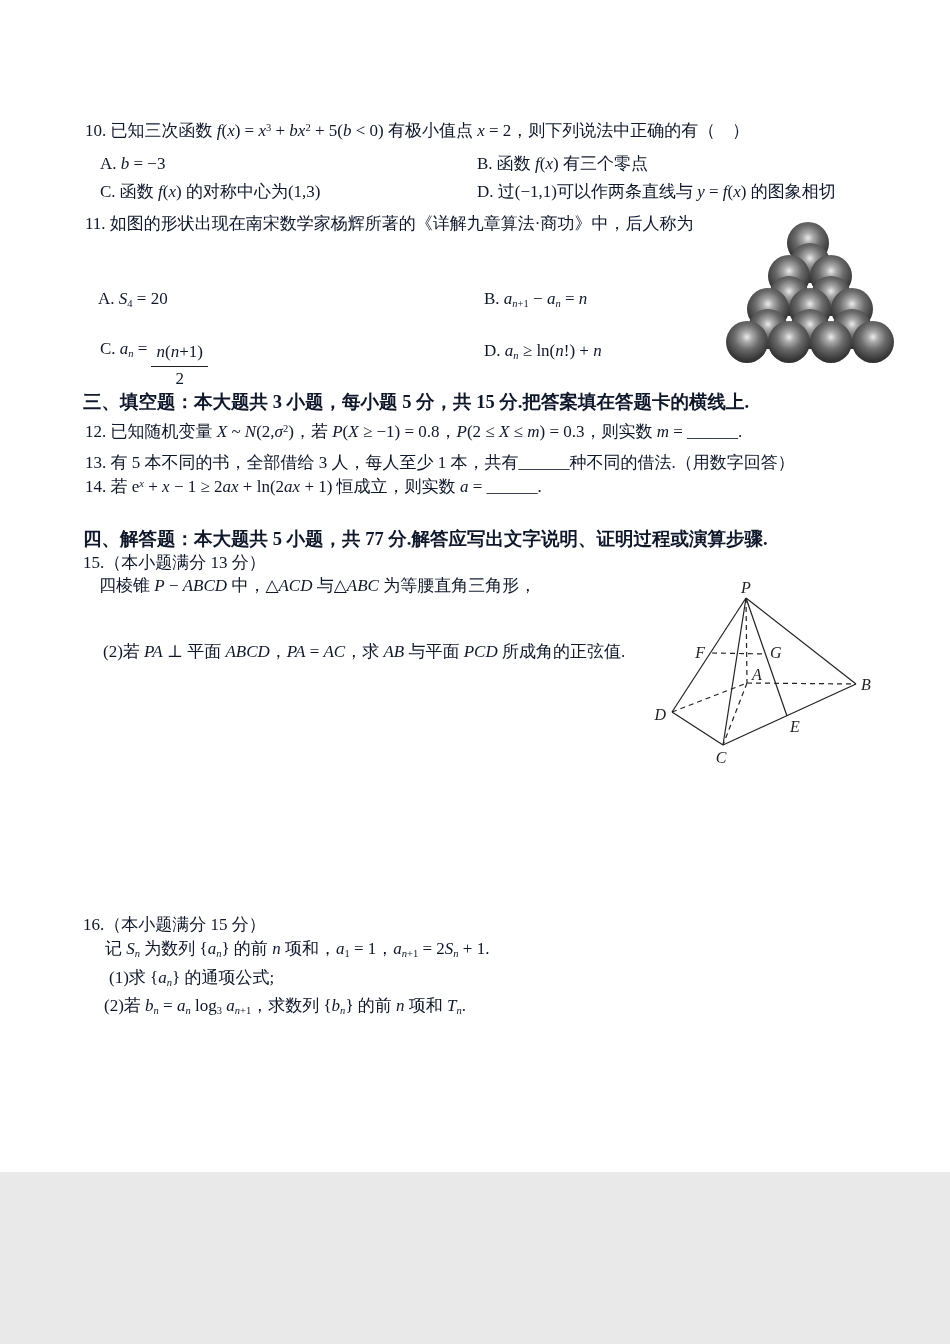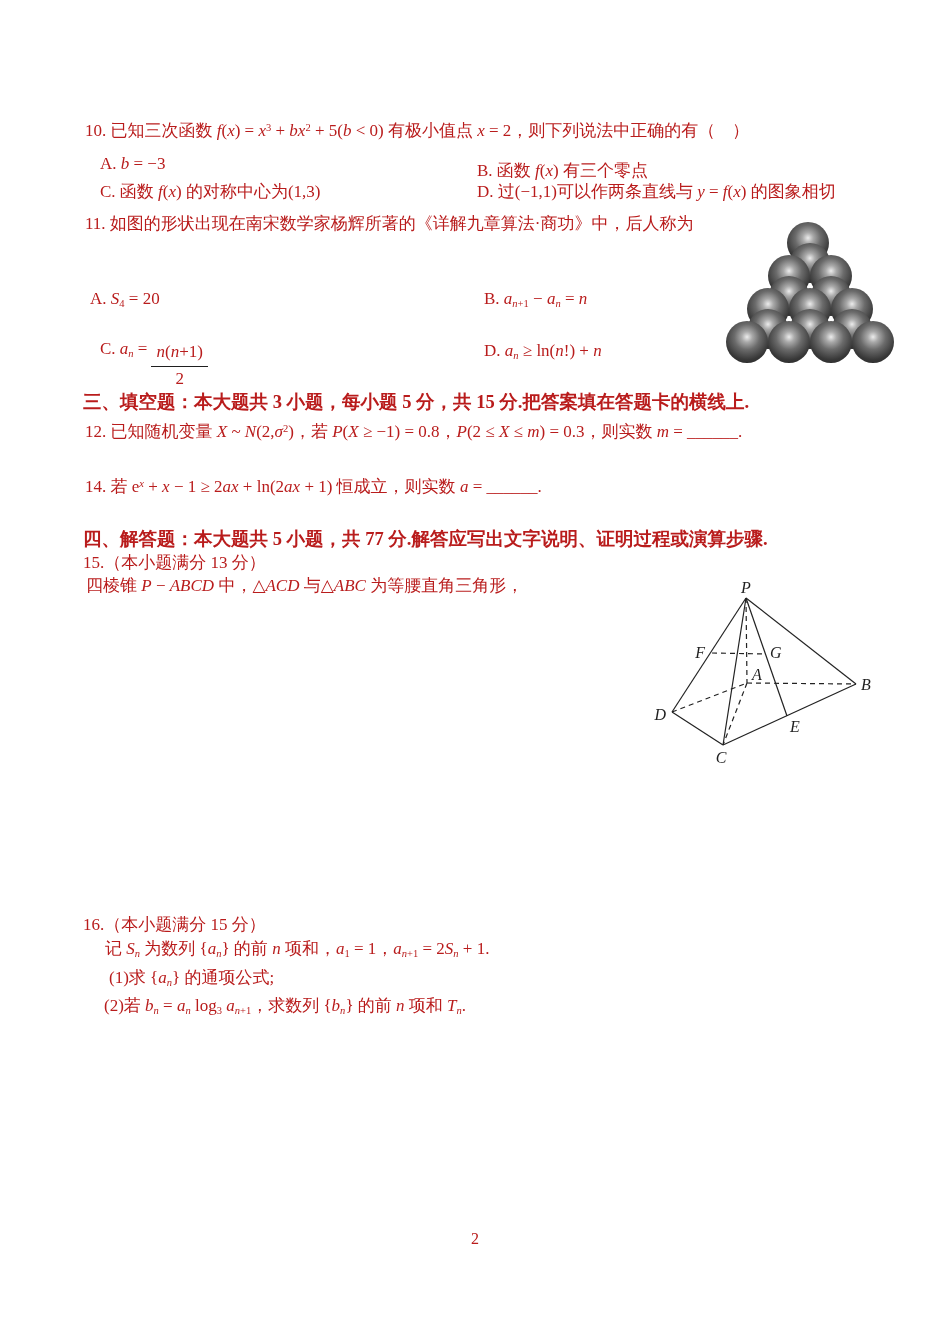--- a/index.html
+++ b/index.html
@@ -1,18 +1,18 @@
 <!DOCTYPE html>
 <html><head>
 <meta charset="utf-8">
 <style>
   html,body{margin:0;padding:0;background:#e9e9e9;}
   .sheet{
-    position:relative;width:950px;height:1344px;margin:0 auto;
-    background:#ffffff;color:#b91c1c;
+    position:relative;width:950px;height:1172px;margin:0 auto;
+    background:#ffffff;color:#0f172a;
     font-family:"Liberation Serif","DejaVu Serif",serif;
     font-size:17px;line-height:22px;overflow:hidden;
   }
   .ln{position:absolute;white-space:nowrap;}
   .hd{font-weight:bold;font-size:18.5px;}
   i{font-style:italic;}
   sub{font-size:0.62em;vertical-align:-0.3em;line-height:0;}
   sup{font-size:0.62em;vertical-align:0.5em;line-height:0;}
   .opt-c{display:flex;align-items:center;}
   .frac{display:inline-block;text-align:center;vertical-align:middle;margin-left:4px;}
@@ -23,26 +23,26 @@
   .pagenum{position:absolute;left:0;right:0;text-align:center;font-size:16px;}
   svg text{font-family:"Liberation Serif","DejaVu Serif",serif;font-style:italic;font-size:16px;fill:#1f1f1f;}
 </style>
 </head>
 <body>
 
 <div class="sheet">
 
   <div class="ln" style="left:85px;top:120px">10. 已知三次函数 <i>f</i>(<i>x</i>) = <i>x</i><sup>3</sup> + <i>bx</i><sup>2</sup> + 5(<i>b</i> &lt; 0) 有极小值点 <i>x</i> = 2，则下列说法中正确的有（　）</div>
   <div class="ln" style="left:100px;top:153px">A. <i>b</i> = −3</div>
-  <div class="ln" style="left:477px;top:160px">B. 函数 <i>f</i>(<i>x</i>) 有三个零点</div>
+  <div class="ln" style="left:477px;top:153px">B. 函数 <i>f</i>(<i>x</i>) 有三个零点</div>
   <div class="ln" style="left:100px;top:181px">C. 函数 <i>f</i>(<i>x</i>) 的对称中心为(1,3)</div>
   <div class="ln" style="left:477px;top:181px">D. 过(−1,1)可以作两条直线与 <i>y</i> = <i>f</i>(<i>x</i>) 的图象相切</div>
 
   <div class="ln" style="left:85px;top:213px">11. 如图的形状出现在南宋数学家杨辉所著的《详解九章算法·商功》中，后人称为</div>
-  <div class="ln" style="left:90px;top:288px">A. <i>S</i><sub>4</sub> = 20</div>
+  <div class="ln" style="left:98px;top:288px">A. <i>S</i><sub>4</sub> = 20</div>
   <div class="ln" style="left:484px;top:288px">B. <i>a</i><sub><i>n</i>+1</sub> − <i>a</i><sub><i>n</i></sub> = <i>n</i></div>
   <div class="ln opt-c" style="left:100px;top:320px;height:58px">
     <span>C. <i>a</i><sub><i>n</i></sub> = </span>
     <span class="frac">
       <span class="num"><i>n</i>(<i>n</i>+1)</span>
       <span class="den">2</span>
     </span>
   </div>
   <div class="ln" style="left:484px;top:340px">D. <i>a</i><sub><i>n</i></sub> ≥ ln(<i>n</i>!) + <i>n</i></div>
 
@@ -60,26 +60,28 @@
       <div class="ball" style="left: 65px; top: 90px; width: 40px; height: 40px;"></div>
       <div class="ball" style="left: 107px; top: 90px; width: 40px; height: 40px;"></div>
       <div class="ball" style="left: 1px; top: 102px; width: 42px; height: 42px;"></div>
       <div class="ball" style="left: 43px; top: 102px; width: 42px; height: 42px;"></div>
       <div class="ball" style="left: 85px; top: 102px; width: 42px; height: 42px;"></div>
       <div class="ball" style="left: 127px; top: 102px; width: 42px; height: 42px;"></div>
     </div>
 
   <div class="ln hd" style="left:83px;top:391px">三、填空题：本大题共 3 小题，每小题 5 分，共 15 分.把答案填在答题卡的横线上.</div>
   <div class="ln" style="left:85px;top:421px">12. 已知随机变量 <i>X</i> ~ <i>N</i>(2,<i>σ</i><sup>2</sup>)，若 <i>P</i>(<i>X</i> ≥ −1) = 0.8，<i>P</i>(2 ≤ <i>X</i> ≤ <i>m</i>) = 0.3，则实数 <i>m</i> = ______.</div>
+  <div class="ln" style="left:85px;top:452px">13. 有 5 本不同的书，全部借给 3 人，每人至少 1 本，共有______种不同的借法.（用数字回答）</div>
   <div class="ln" style="left:85px;top:476px">14. 若 e<sup><i>x</i></sup> + <i>x</i> − 1 ≥ 2<i>ax</i> + ln(2<i>ax</i> + 1) 恒成立，则实数 <i>a</i> = ______.</div>
 
   <div class="ln hd" style="left:83px;top:528px">四、解答题：本大题共 5 小题，共 77 分.解答应写出文字说明、证明过程或演算步骤.</div>
 
   <div class="ln" style="left:83px;top:552px">15.（本小题满分 13 分）</div>
-  <div class="ln" style="left:86px;top:575px">四棱锥 <i>P</i> − <i>ABCD</i> 中，△<i>ACD</i> 与△<i>ABC</i> 为等腰直角三角形，</div>
+  <div class="ln" style="left:99px;top:575px">四棱锥 <i>P</i> − <i>ABCD</i> 中，△<i>ACD</i> 与△<i>ABC</i> 为等腰直角三角形，</div>
+  <div class="ln" style="left:103px;top:641px">(2)若 <i>PA</i> ⊥ 平面 <i>ABCD</i>，<i>PA</i> = <i>AC</i>，求 <i>AB</i> 与平面 <i>PCD</i> 所成角的正弦值.</div>
 
   <svg style="position:absolute;left:648px;top:580px" width="230" height="195" viewBox="0 0 230 195">
     <g stroke="#222" stroke-width="1.2" fill="none">
 
       <line x1="98" y1="18" x2="24" y2="132"></line>
       <line x1="98" y1="18" x2="208" y2="104"></line>
       <line x1="98" y1="18" x2="75" y2="165"></line>
       <line x1="98" y1="18" x2="139" y2="136"></line>
       <line x1="24" y1="132" x2="75" y2="165"></line>
       <line x1="75" y1="165" x2="208" y2="104"></line>

